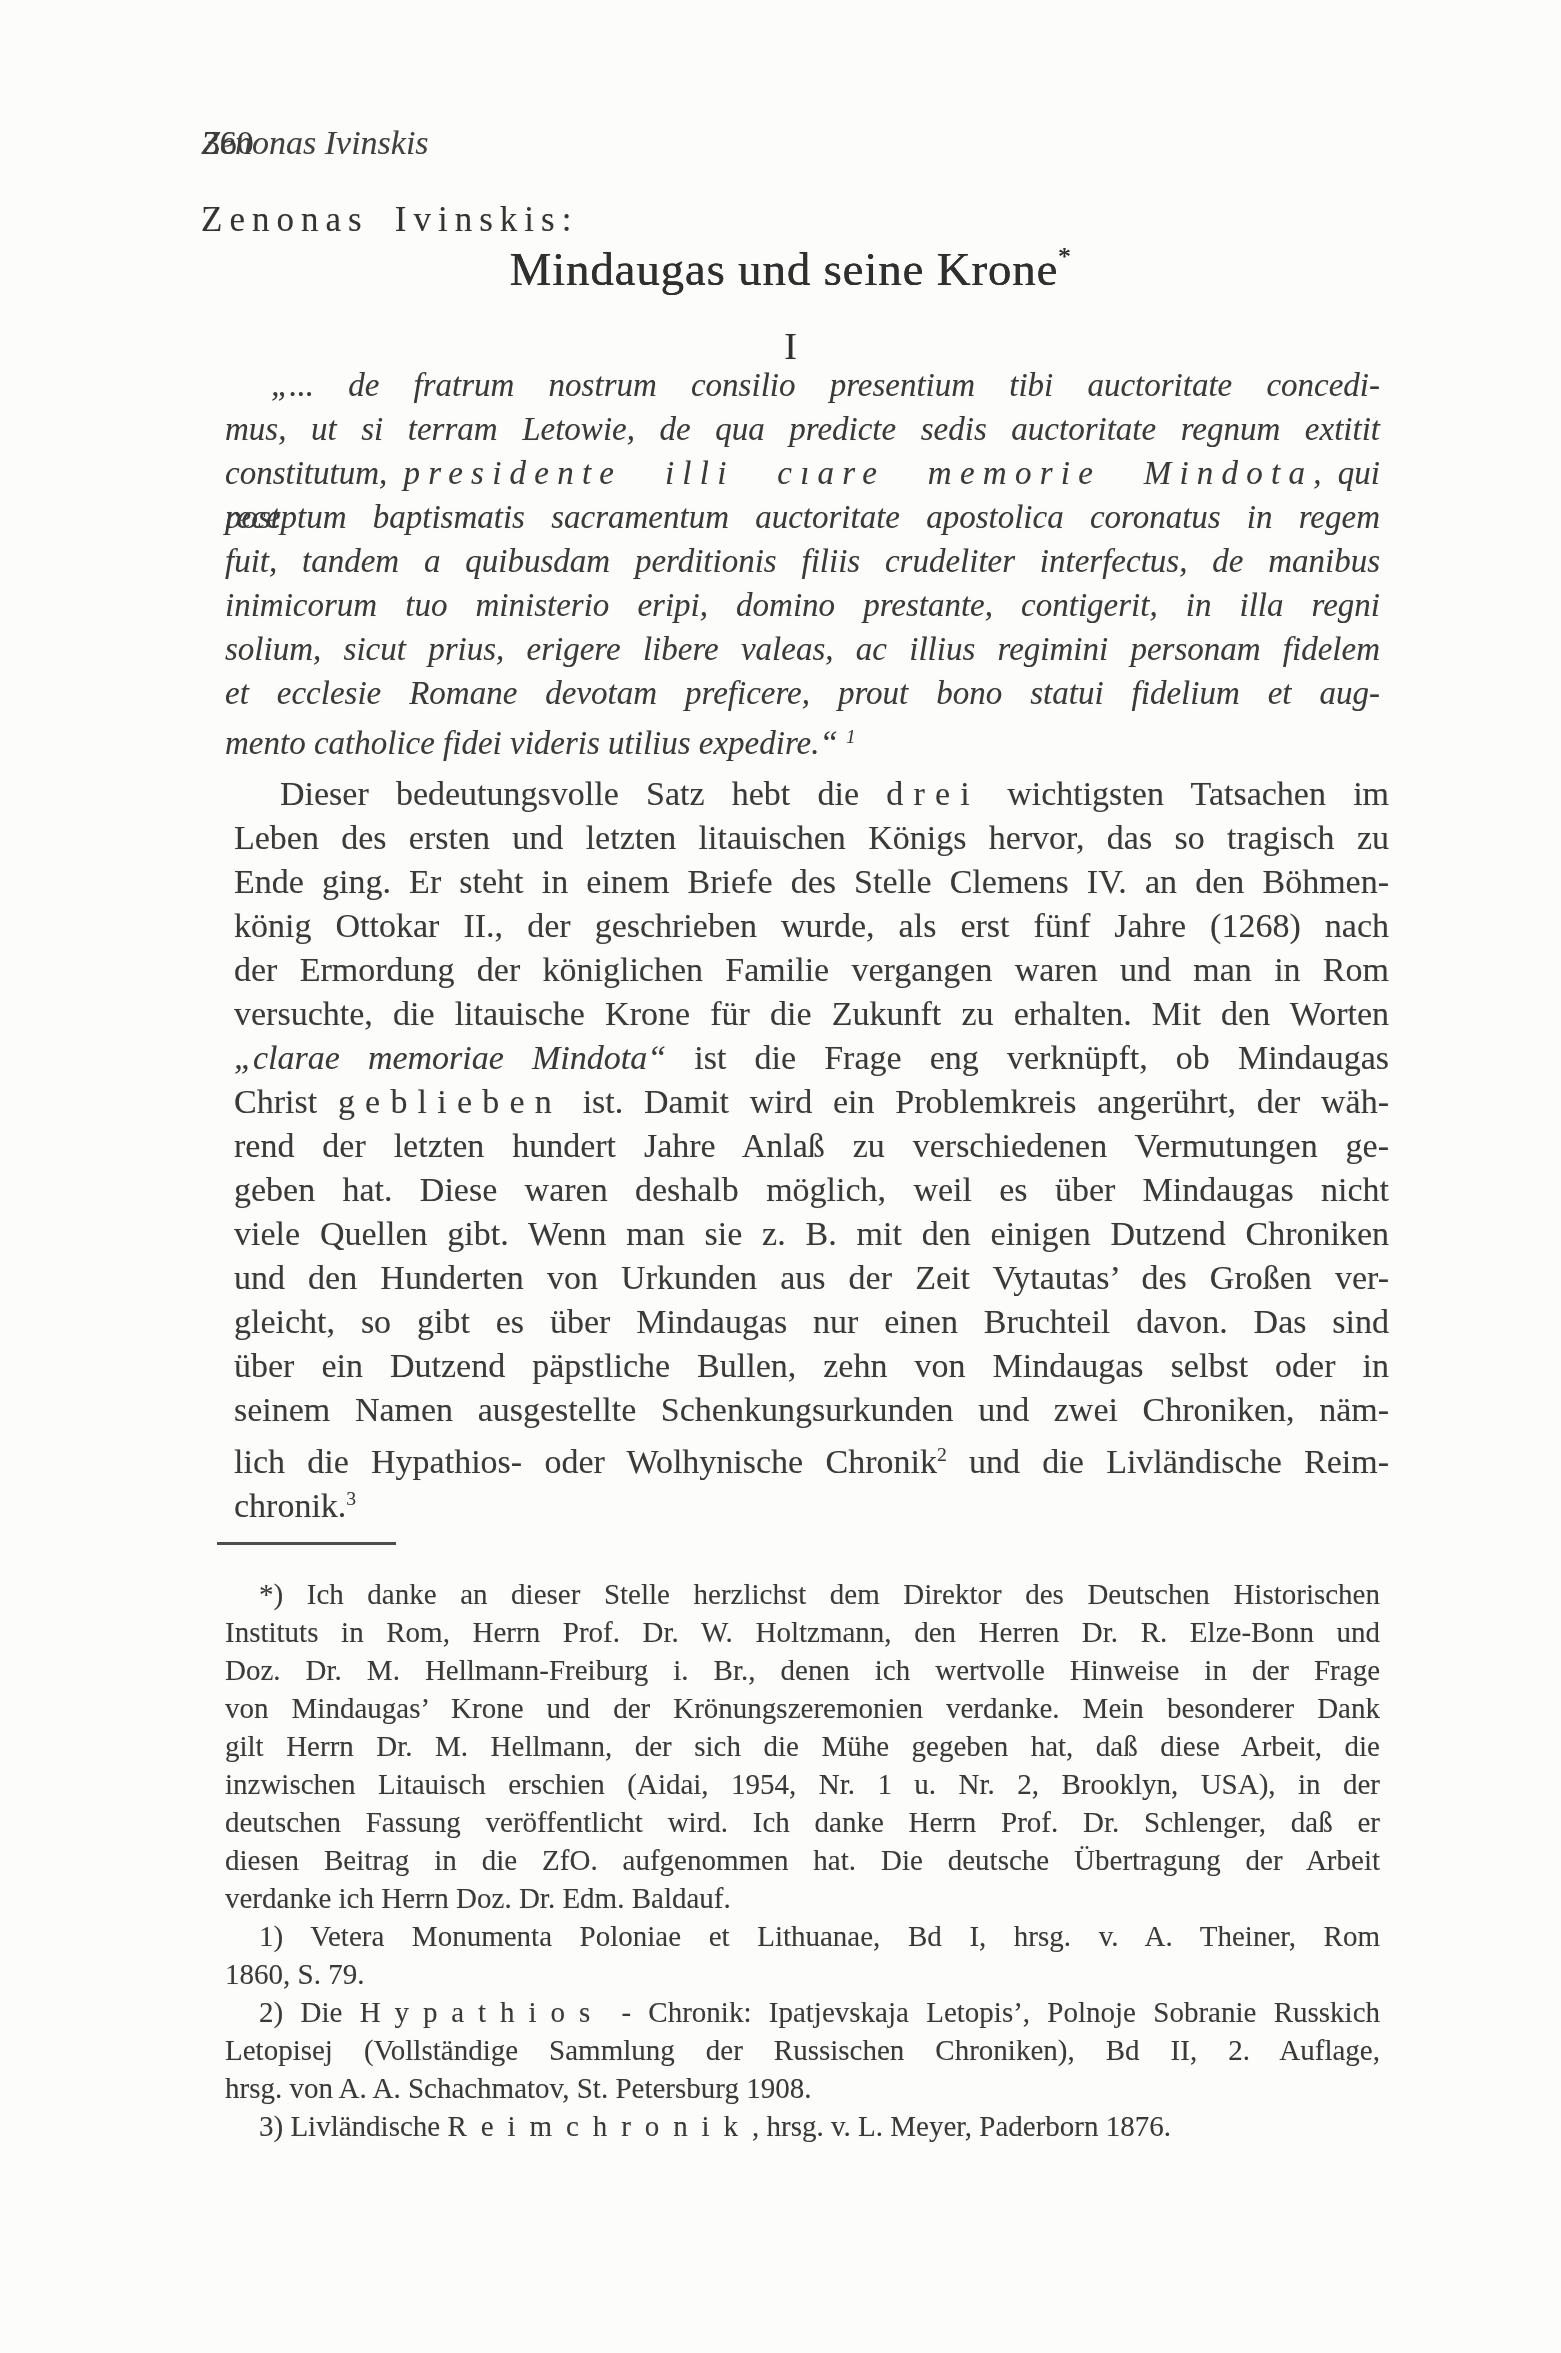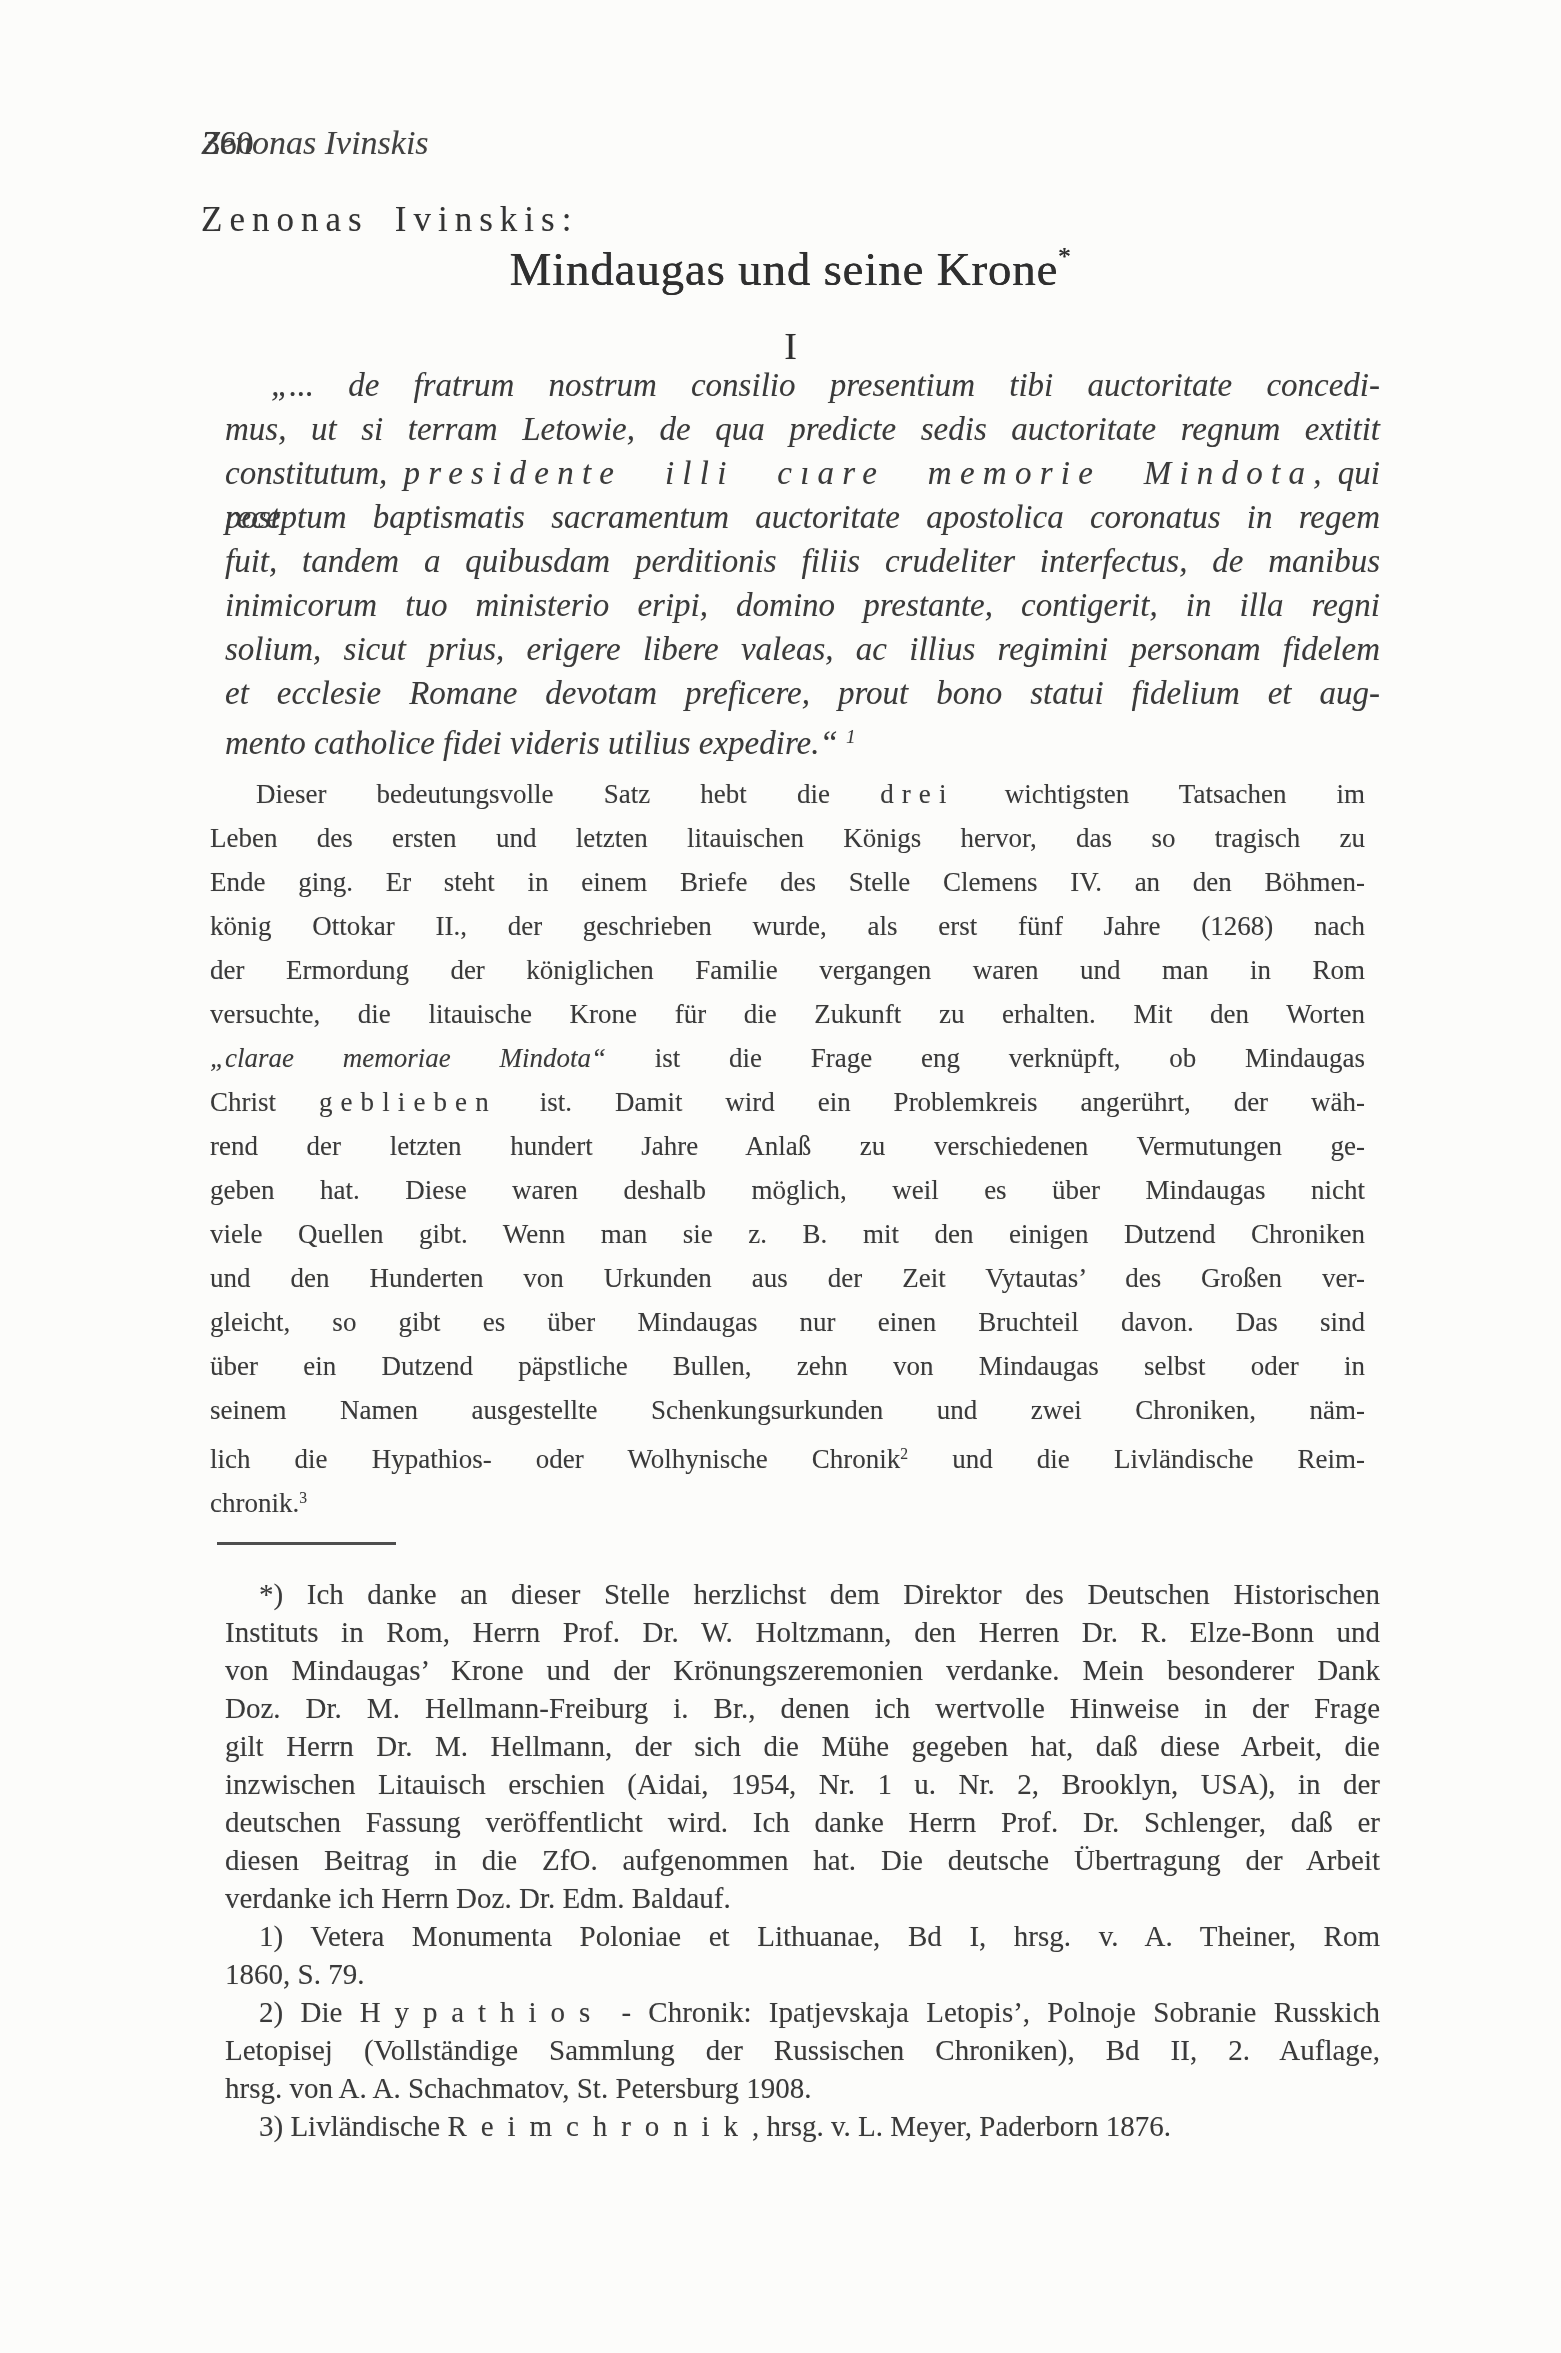--- a/index.html
+++ b/index.html
@@ -23,21 +23,21 @@
   .title {
     position: absolute; left: 201px; top: 242px; width: 1179px;
     text-align: center; font-size: 47px; color: #2f2f2f; letter-spacing: 0.8px;
     text-shadow: 0.3px 0 currentColor, 0 0 0.8px rgba(48,48,48,0.30);
   }
   .title-mark { font-size: 25.4px; vertical-align: 20.3px; }
 
   .section-num { position: absolute; left: 201px; top: 324px; width: 1179px; text-align: center; font-size: 38px; color: #303030; }
 
   .quote { position: absolute; left: 201px; top: 363px; width: 1179px; font-size: 33px; font-style: italic; }
-  .bodytext { position: absolute; left: 186px; top: 772px; width: 1179px; font-size: 27px; }
+  .bodytext { position: absolute; left: 210px; top: 772px; width: 1179px; font-size: 34px; }
   .quote .ln, .bodytext .ln { height: 44px; line-height: 44px; }
 
   .footnotes { position: absolute; left: 201px; top: 1575px; width: 1179px; font-size: 29px; }
   .footnotes .ln { height: 38px; line-height: 38px; }
 
   .footrule { position: absolute; left: 217px; top: 1542px; width: 179px; height: 0; border-top: 3.4px solid #4e4e4e; }
 
   .ln { text-align: justify; text-align-last: justify; margin-left: 24px; }
   .ln.last { text-align-last: left; }
   .ind { text-indent: 46px; }
@@ -117,22 +117,22 @@
     <div class="ln last">
       <span>chronik.</span><span class="sup">3</span>
     </div>
   </div>
 
   <div class="footrule"></div>
 
   <div class="footnotes">
     <div class="ln ind-fn">*) Ich danke an dieser Stelle herzlichst dem Direktor des Deutschen Historischen</div>
     <div class="ln">Instituts in Rom, Herrn Prof. Dr. W. Holtzmann, den Herren Dr. R. Elze-Bonn und</div>
+    <div class="ln">Doz. Dr. M. Hellmann-Freiburg i. Br., denen ich wertvolle Hinweise in der Frage</div>
     <div class="ln">von Mindaugas’ Krone und der Krönungszeremonien verdanke. Mein besonderer Dank</div>
-    <div class="ln">Doz. Dr. M. Hellmann-Freiburg i. Br., denen ich wertvolle Hinweise in der Frage</div>
     <div class="ln">gilt Herrn Dr. M. Hellmann, der sich die Mühe gegeben hat, daß diese Arbeit, die</div>
     <div class="ln">inzwischen Litauisch erschien (Aidai, 1954, Nr. 1 u. Nr. 2, Brooklyn, USA), in der</div>
     <div class="ln">deutschen Fassung veröffentlicht wird. Ich danke Herrn Prof. Dr. Schlenger, daß er</div>
     <div class="ln">diesen Beitrag in die ZfO. aufgenommen hat. Die deutsche Übertragung der Arbeit</div>
     <div class="ln last">verdanke ich Herrn Doz. Dr. Edm. Baldauf.</div>
     <div class="ln ind-fn">1) Vetera Monumenta Poloniae et Lithuanae, Bd I, hrsg. v. A. Theiner, Rom</div>
     <div class="ln last">1860, S. 79.</div>
     <div class="ln ind-fn">
       <span>2) Die</span>
       <span class="sp-fn">Hypathios</span>

